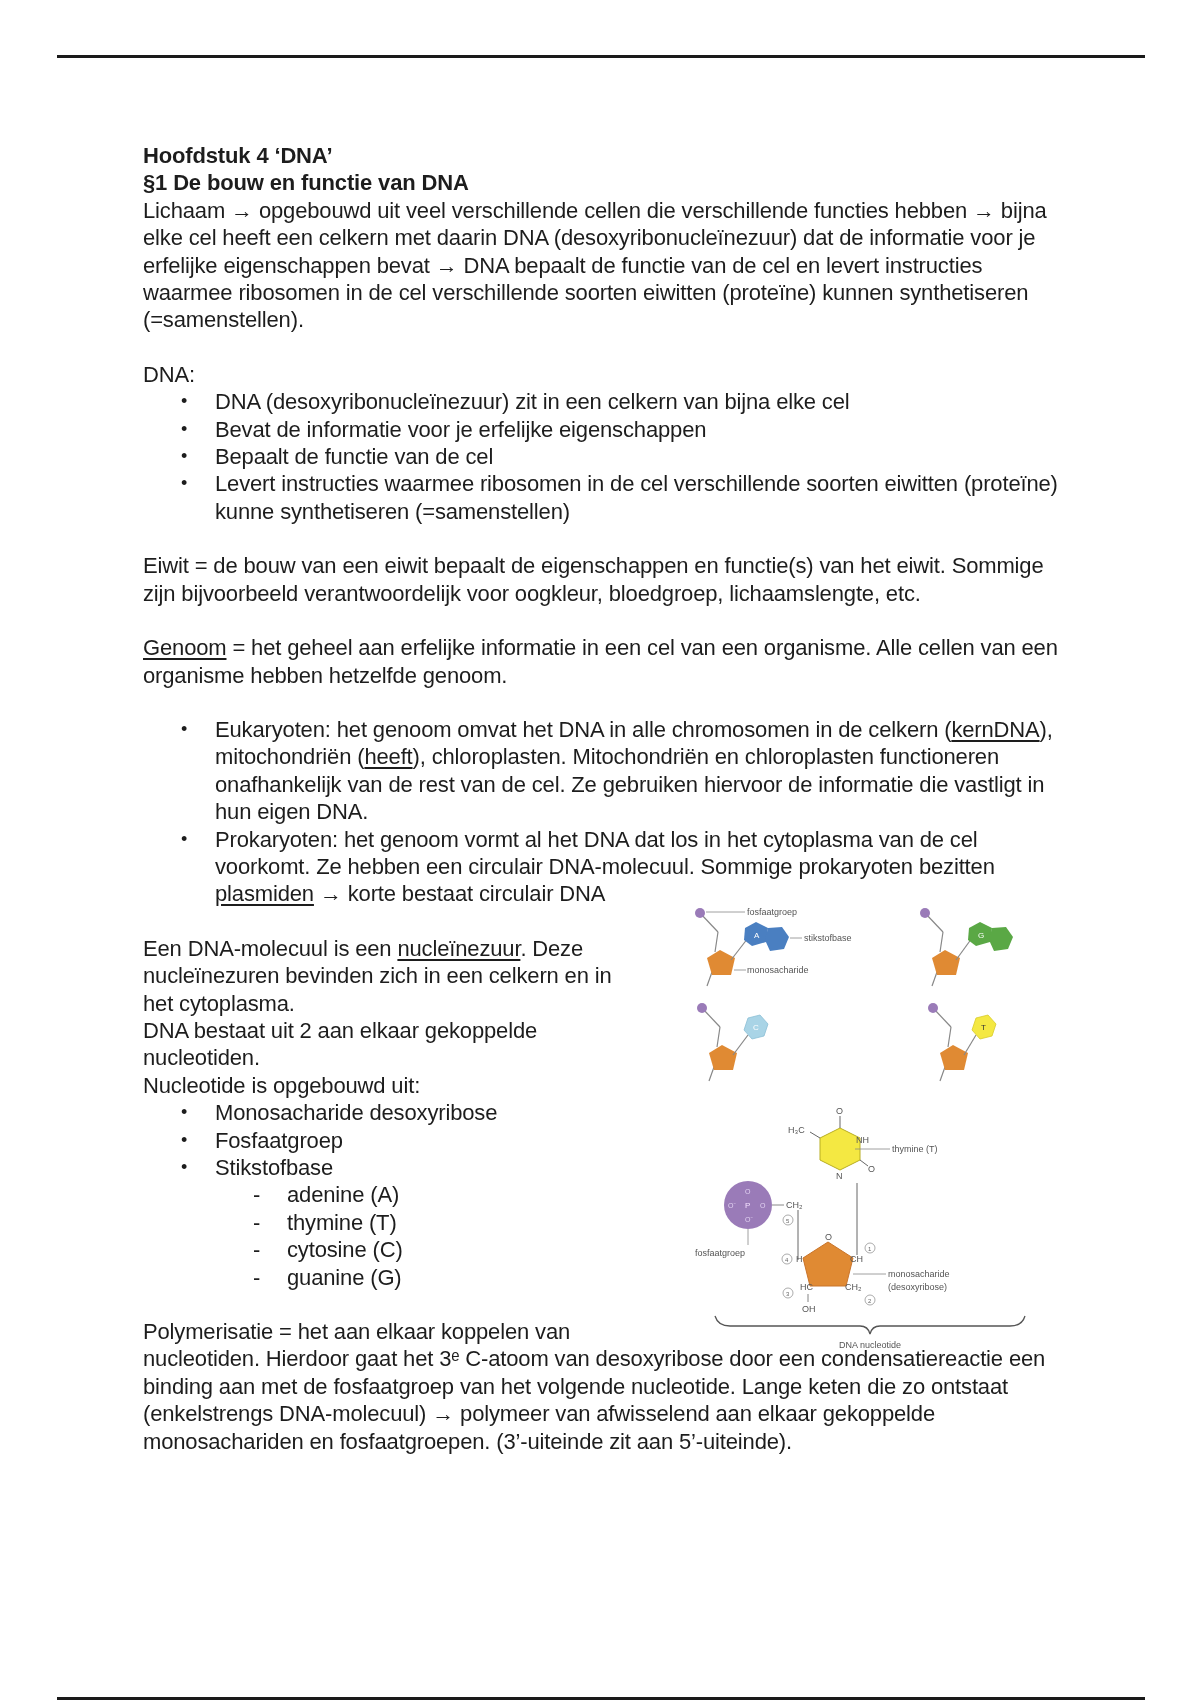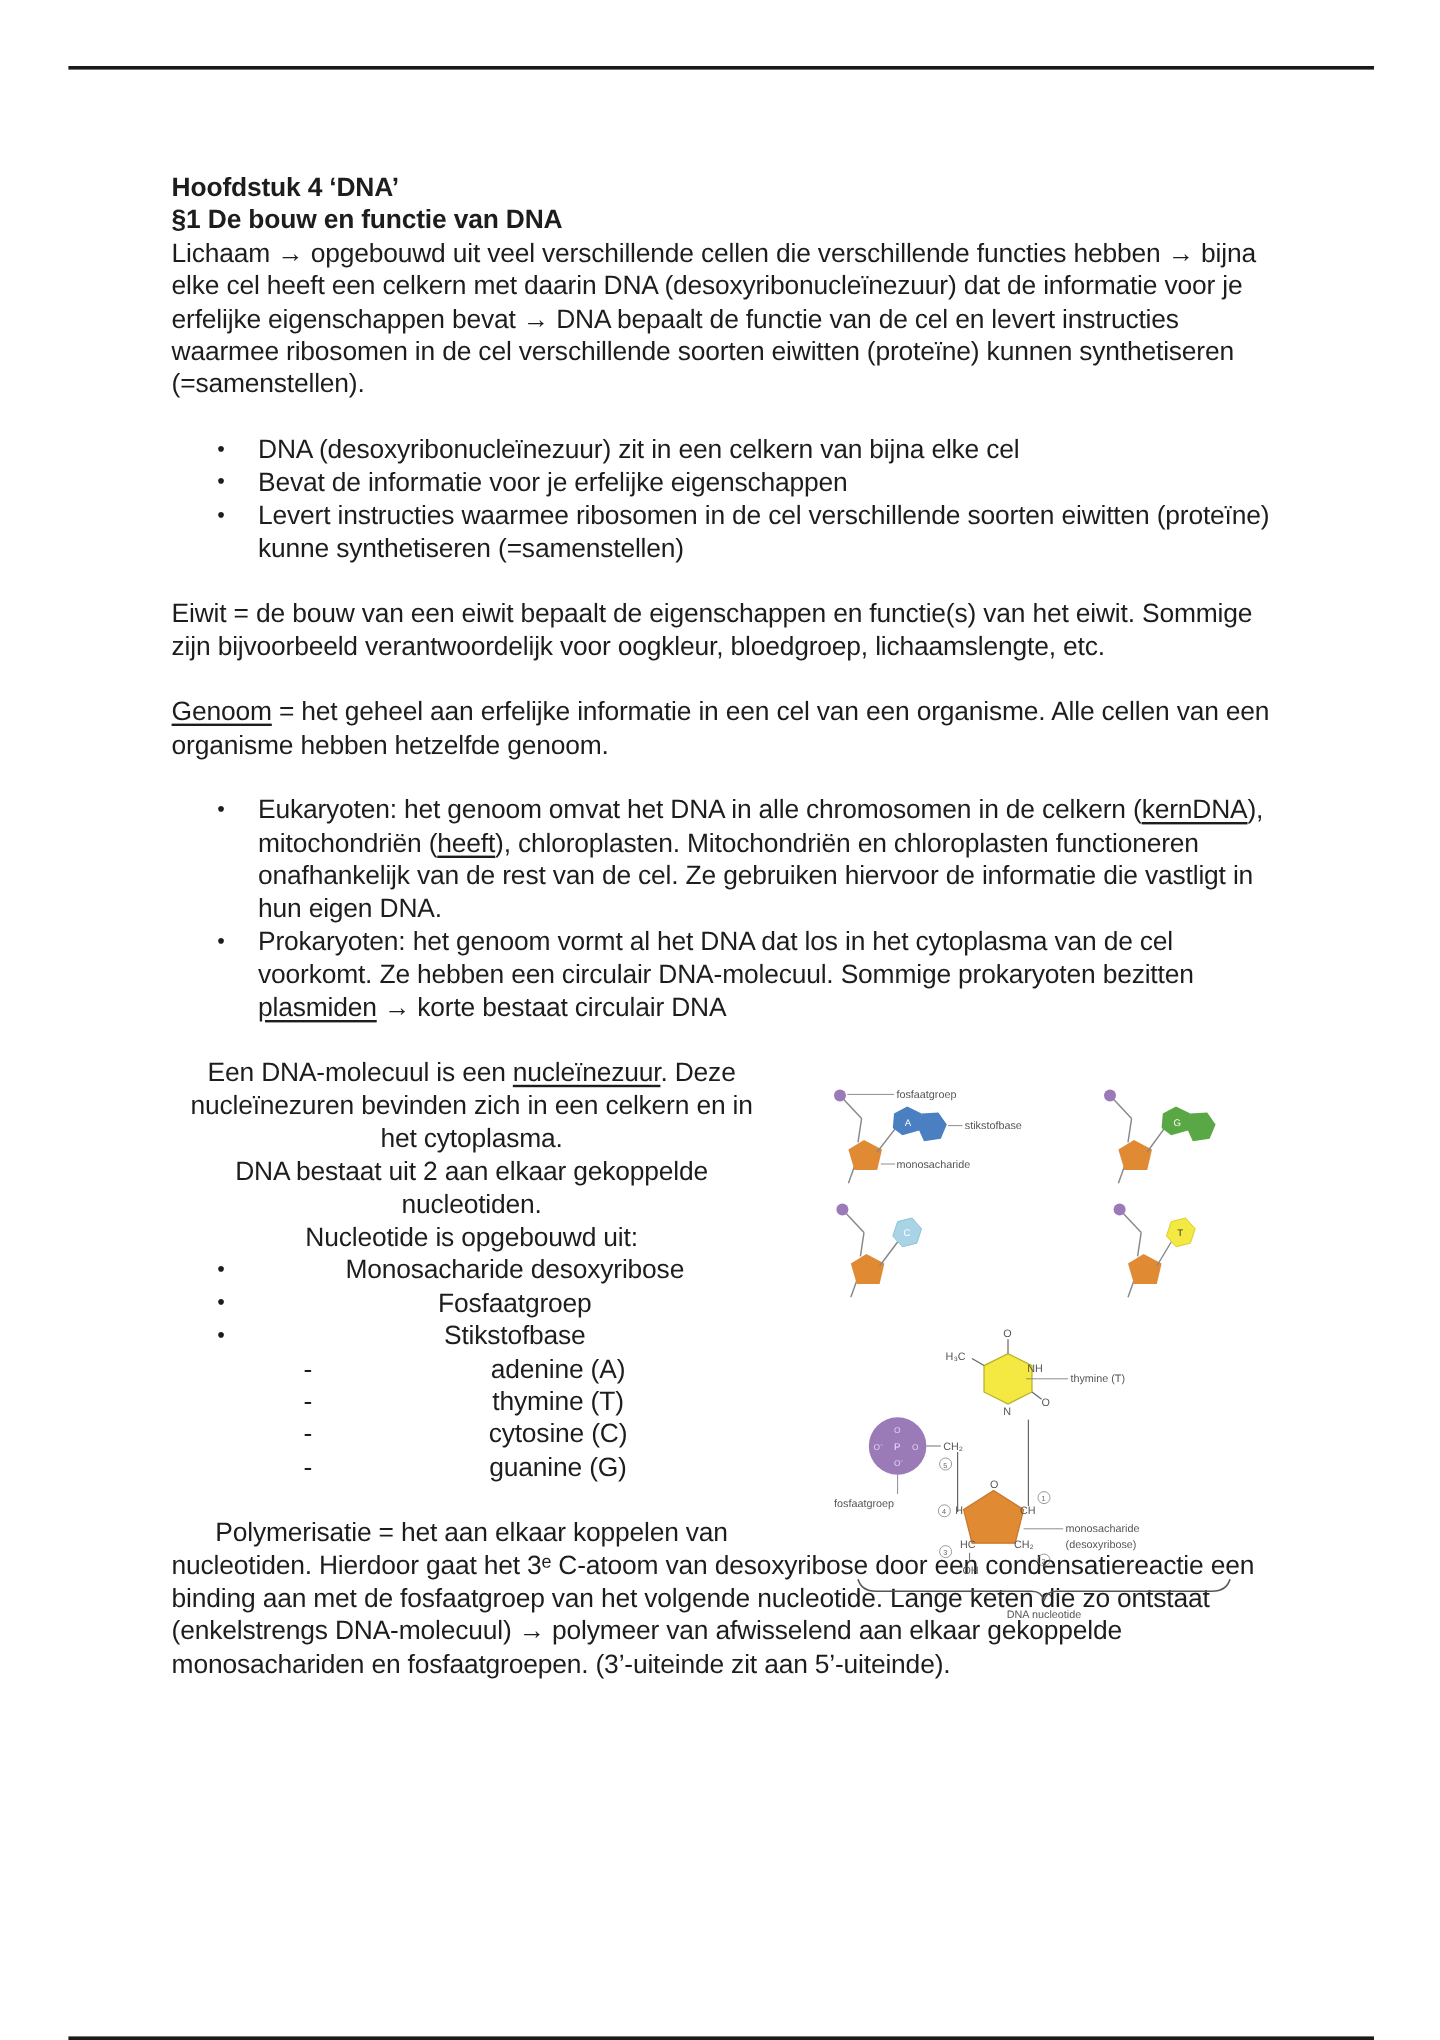--- a/index.html
+++ b/index.html
@@ -13,38 +13,40 @@
   .p { margin: 0; }
   .b { font-weight: bold; }
   .gap { height: 27px; }
   ul.bul { list-style: none; margin: 0; padding: 0; }
   ul.bul li { position: relative; padding-left: 72px; }
   ul.bul li::before { content: "\2022"; position: absolute; left: 38px; top: 0; font-size: 18px; }
   ul.dash { list-style: none; margin: 0; padding: 0; }
   ul.dash li { position: relative; padding-left: 144px; }
   ul.dash li::before { content: "-"; position: absolute; left: 110px; top: 0; }
   u { text-decoration: underline; text-underline-offset: 3px; }
-  .left-col { width: 500px; text-align: center; }
+  .left-col { width: 500px; }
   .figure { position: absolute; left: 690px; top: 900px; width: 360px; height: 460px; }
   .figure svg { width: 360px; height: 460px; }
   .fsm { font-family: "Liberation Sans", sans-serif; font-size: 9px; fill: #555; }
 </style>
 </head>
 <body>
 
 <div class="rule top"></div>
 
 <div class="page">
   <p class="p b">Hoofdstuk 4 ‘DNA’</p>
   <p class="p b">§1 De bouw en functie van DNA</p>
   <p class="p">Lichaam → opgebouwd uit veel verschillende cellen die verschillende functies hebben → bijna elke cel heeft een celkern met daarin DNA (desoxyribonucleïnezuur) dat de informatie voor je erfelijke eigenschappen bevat → DNA bepaalt de functie van de cel en levert instructies waarmee ribosomen in de cel verschillende soorten eiwitten (proteïne) kunnen synthetiseren (=samenstellen).</p>
   <div class="gap"></div>
+  <p class="p">DNA:</p>
   <ul class="bul">
     <li>DNA (desoxyribonucleïnezuur) zit in een celkern van bijna elke cel</li>
     <li>Bevat de informatie voor je erfelijke eigenschappen</li>
+    <li>Bepaalt de functie van de cel</li>
     <li>Levert instructies waarmee ribosomen in de cel verschillende soorten eiwitten (proteïne) kunne synthetiseren (=samenstellen)</li>
   </ul>
   <div class="gap"></div>
   <p class="p">Eiwit = de bouw van een eiwit bepaalt de eigenschappen en functie(s) van het eiwit. Sommige zijn bijvoorbeeld verantwoordelijk voor oogkleur, bloedgroep, lichaamslengte, etc.</p>
   <div class="gap"></div>
   <p class="p"><u>Genoom</u><span> = het geheel aan erfelijke informatie in een cel van een organisme. Alle cellen van een organisme hebben hetzelfde genoom.</span></p>
   <div class="gap"></div>
   <ul class="bul">
     <li><span>Eukaryoten: het genoom omvat het DNA in alle chromosomen in de celkern (</span><u>kernDNA</u><span>), mitochondriën (</span><u>heeft</u><span>), chloroplasten. Mitochondriën en chloroplasten functioneren onafhankelijk van de rest van de cel. Ze gebruiken hiervoor de informatie die vastligt in hun eigen DNA.</span></li>
     <li><span>Prokaryoten: het genoom vormt al het DNA dat los in het cytoplasma van de cel voorkomt. Ze hebben een circulair DNA-molecuul. Sommige prokaryoten bezitten </span><u>plasmiden</u><span> → korte bestaat circulair DNA</span></li>

